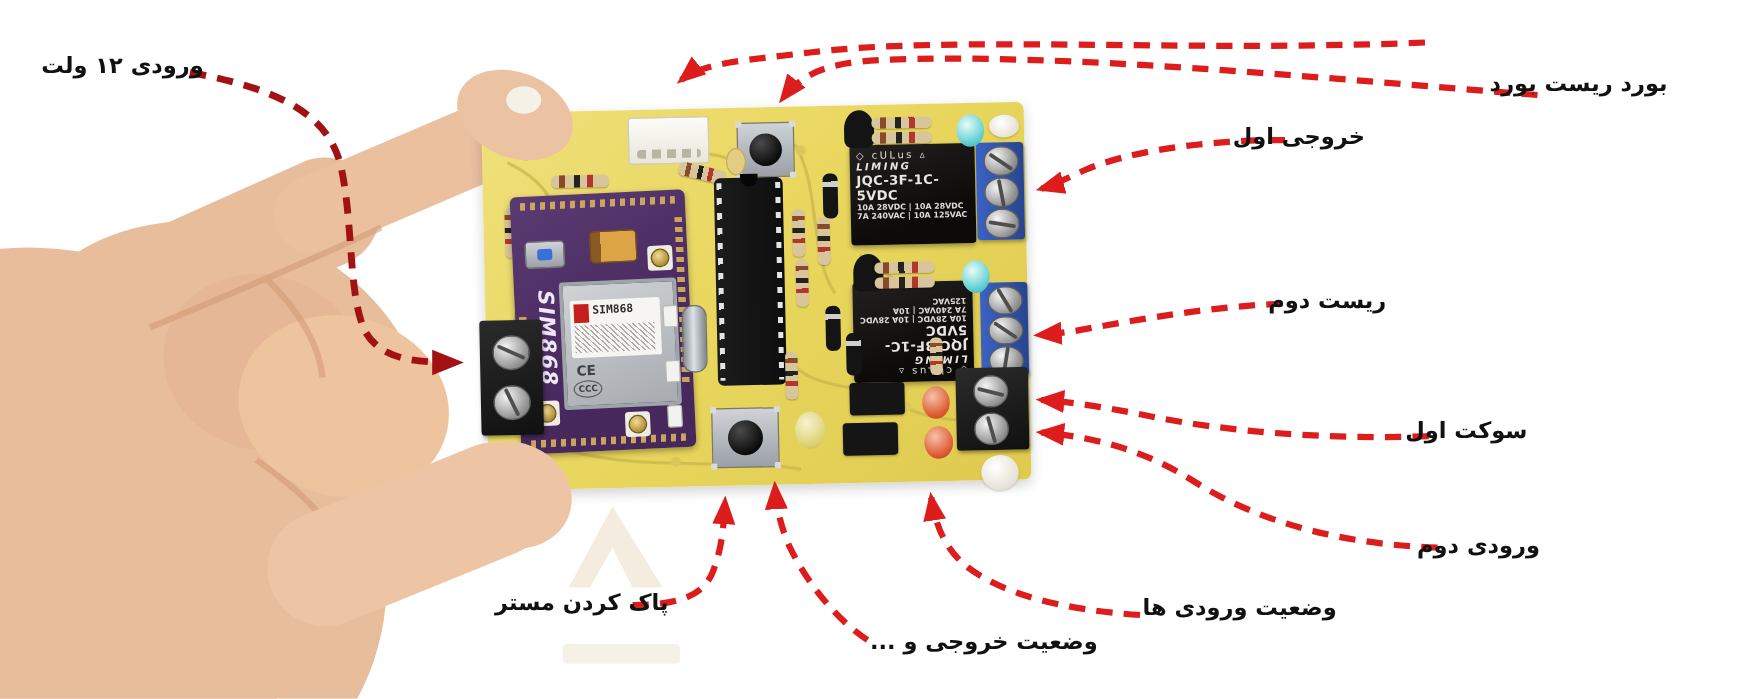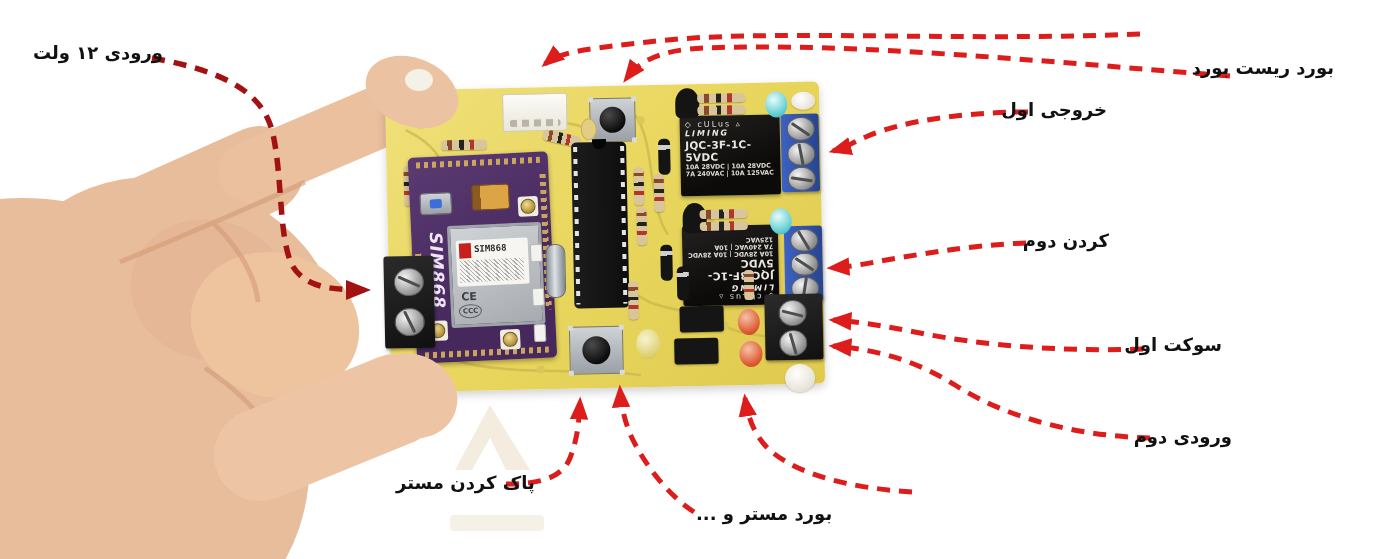--- a/index.html
+++ b/index.html
@@ -316,21 +316,22 @@
     <path d="M 1143 349 C 1060 352, 980 345, 920 333 C 890 327, 862 322, 833 320" marker-end="url(#ah)"></path>
     <path d="M 1150 438 C 1080 436, 1010 420, 955 385 C 920 363, 882 350, 833 346" marker-end="url(#ah)"></path>
     <path d="M 506 484 C 540 484, 562 478, 570 458 C 578 438, 579 420, 580 401" marker-end="url(#ah)"></path>
     <path d="M 694 512 C 668 495, 645 465, 632 438 C 625 423, 621 406, 620 389" marker-end="url(#ah)"></path>
     <path d="M 912 492 C 850 488, 800 475, 772 452 C 755 438, 748 418, 745 398" marker-end="url(#ah)"></path>
   </g>
   <path d="M 152 58 C 230 72, 262 95, 272 130 C 283 175, 278 235, 292 265 C 305 288, 332 290, 366 290" fill="none" stroke="#a31212" stroke-width="5.5" stroke-dasharray="13 9" marker-end="url(#ahd)"></path>
 </svg>
 
 <div class="note" style="top:57px;right:66px;">بورد ریست بورد</div>
-<div class="note" style="top:99px;right:293px;">خروجی اول</div>
-<div class="note" style="top:230px;right:291px;">کردن دوم</div>
+<div class="note" style="top:99px;right:308px;">خروجی اول</div>
+<div class="note" style="top:230px;right:291px;">ریست دوم</div>
 <div class="note" style="top:334px;right:178px;">سوکت اول</div>
 <div class="note" style="top:426px;right:168px;">ورودی دوم</div>
 <div class="note" style="top:42px;left:33px;text-align:right;">ورودی ۱۲ ولت</div>
 <div class="note" style="top:472px;left:396px;">پاک کردن مستر</div>
-<div class="note" style="top:503px;left:696px;">بورد مستر و ...</div>
+<div class="note" style="top:503px;left:696px;">وضعیت خروجی و ...</div>
+<div class="note" style="top:476px;left:914px;">وضعیت ورودی ها</div>
 
 </div>
 
 </body></html>

